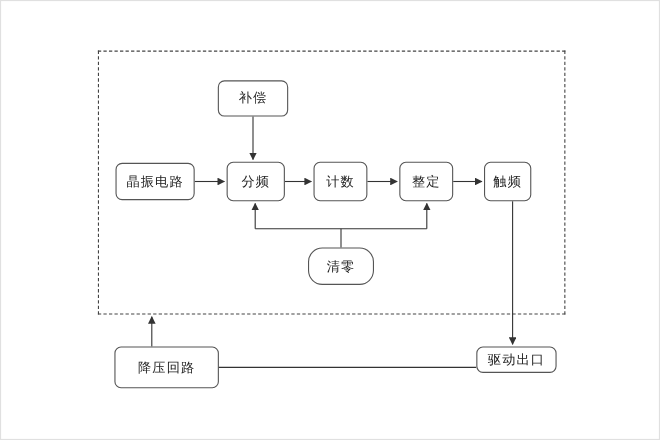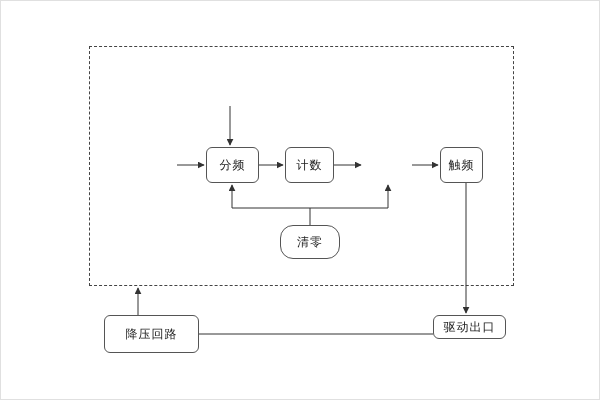--- a/index.html
+++ b/index.html
@@ -91,30 +91,39 @@
       <line x1="465" y1="182" x2="465" y2="312" marker-end="url(#arrow)"></line>
 
       <line x1="137" y1="314" x2="137" y2="287" marker-end="url(#arrow)"></line>
 
       <line x1="176" y1="333" x2="432" y2="333"></line>
     </g>
   </svg>
 
   <div class="dashed-frame"></div>
 
+  <div class="node n-compensation">
+    <span>补偿</span>
+  </div>
 
+  <div class="node n-crystal">
+    <span>晶振电路</span>
+  </div>
 
   <div class="node n-divider">
     <span>分频</span>
   </div>
 
   <div class="node n-counter">
     <span>计数</span>
   </div>
 
+  <div class="node n-setting">
+    <span>整定</span>
+  </div>
 
   <div class="node n-trigger">
     <span>触频</span>
   </div>
 
   <div class="node n-clear">
     <span>清零</span>
   </div>
 
   <div class="node n-stepdown">

